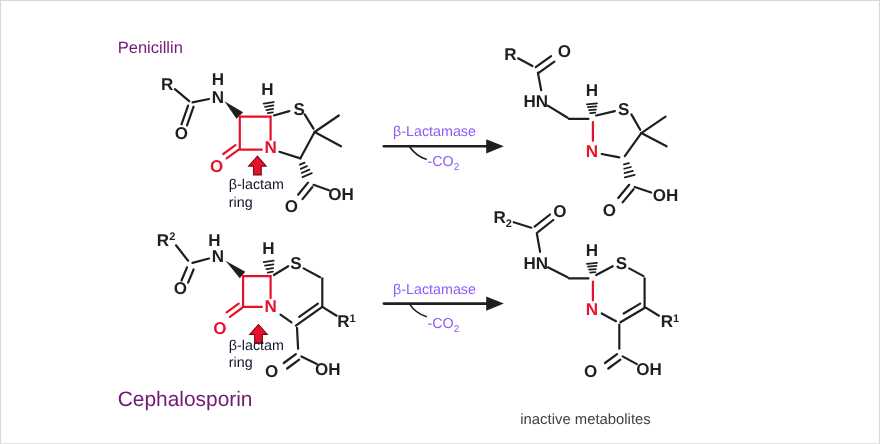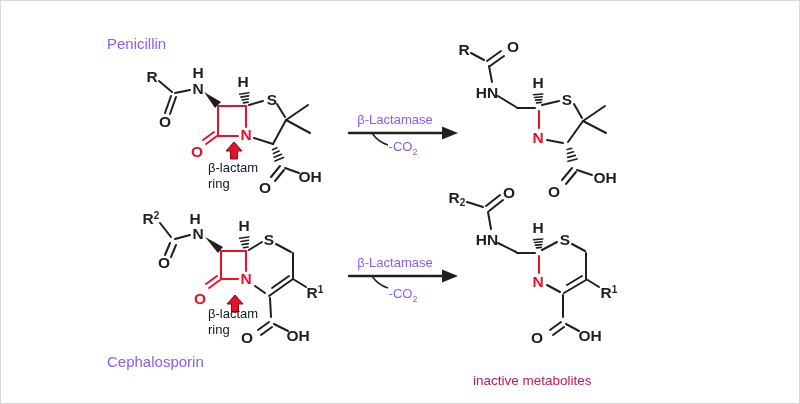--- a/index.html
+++ b/index.html
@@ -2,24 +2,24 @@
 <html><head>
 <meta charset="utf-8">
 <style>
   html,body{margin:0;padding:0;background:#fff;}
   .canvas{
     position:relative;width:800px;height:404px;background:#ffffff;
     border:1px solid #d8d8d8;box-sizing:border-box;overflow:hidden;
     font-family:"Liberation Sans",sans-serif;
   }
   .canvas svg{position:absolute;left:0;top:0;font-family:"Liberation Sans",sans-serif;}
-  .lbl{position:absolute;color:#8b5cf6;white-space:nowrap;}
+  .lbl{position:absolute;color:#701a75;white-space:nowrap;}
   .penicillin-label{left:106px;top:34px;font-size:15px;}
-  .ceph-label{left:106px;top:352px;font-size:15px;}
-  .inactive-label{left:472px;top:372px;font-size:13.5px;color:#be185d;}
+  .ceph-label{left:106px;top:352px;font-size:19px;}
+  .inactive-label{left:472px;top:372px;font-size:13.5px;color:#404040;}
   .rxn{position:absolute;width:100px;text-align:center;color:#8b5cf6;font-size:13px;}
   .enzyme-1{left:344px;top:111px;}
   .co2-1{left:352px;top:138px;}
   .enzyme-2{left:344px;top:254px;}
   .co2-2{left:352px;top:285px;}
   .rxn sub{font-size:9px;}
   .ann{position:absolute;color:#0f172a;font-size:13px;line-height:16px;white-space:nowrap;}
   .ann-1{left:207px;top:159px;}
   .ann-2{left:207px;top:305px;}
   .ann span{display:block;}

